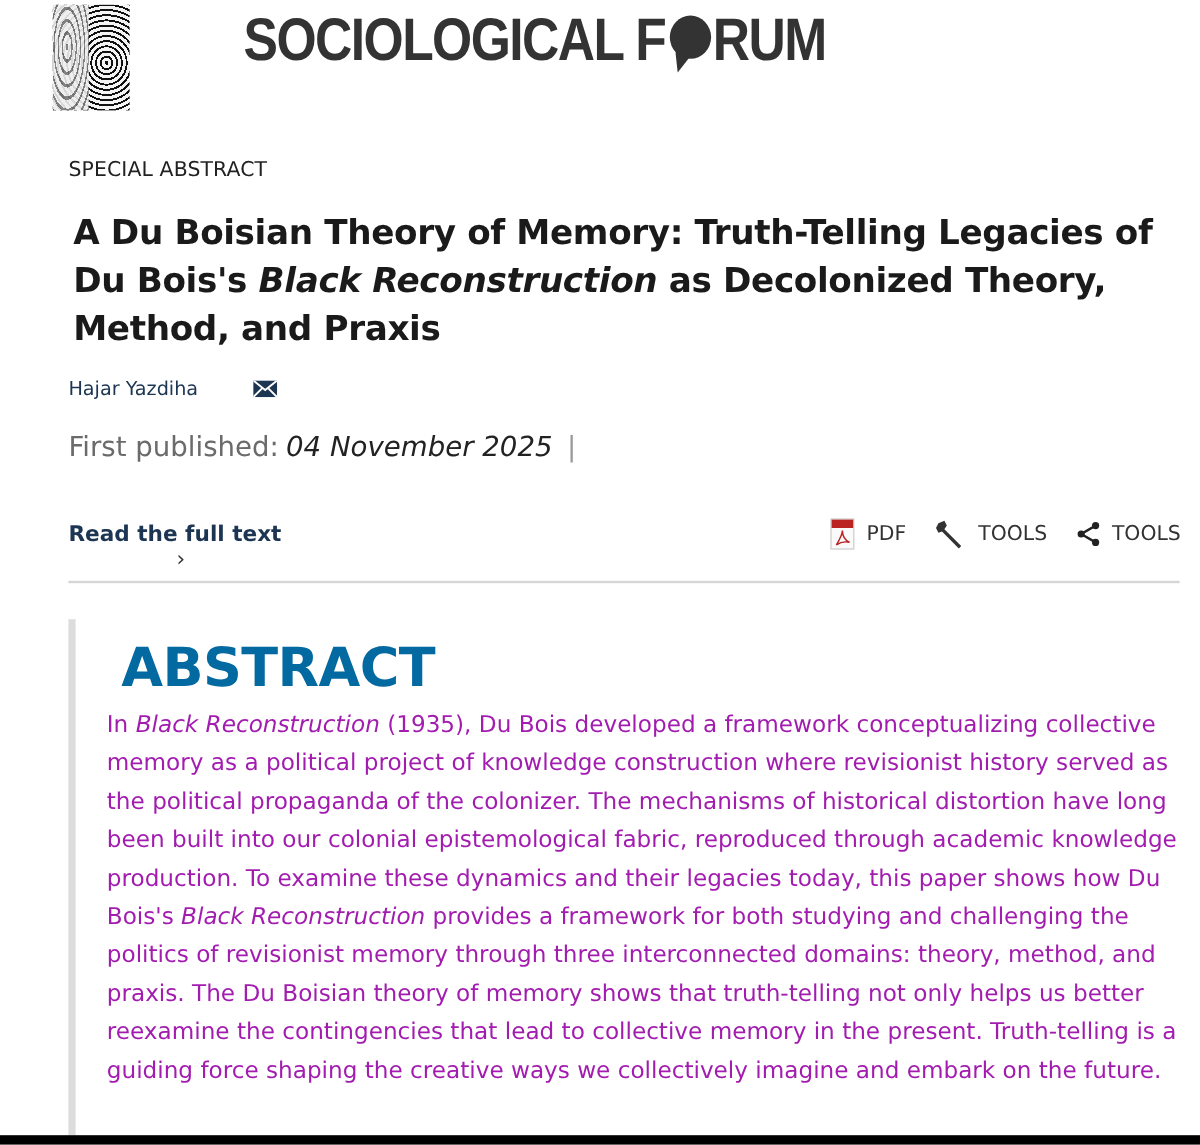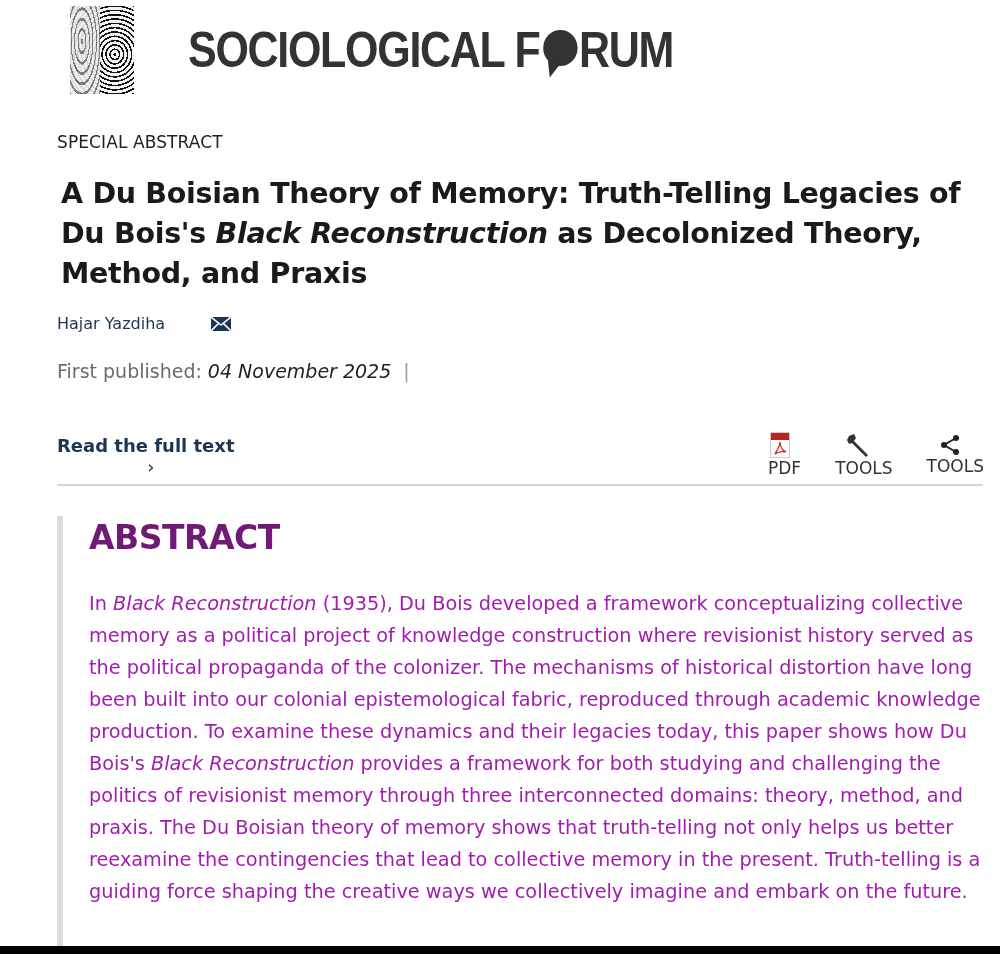--- a/index.html
+++ b/index.html
@@ -1,21 +1,21 @@
 <!DOCTYPE html>
 <html><head>
   <meta charset="utf-8">
   <style>
     html, body { margin: 0; padding: 0; }
     body {
       width: 1000px; height: 954px; overflow: hidden; background: #ffffff;
       font-family: "DejaVu Sans", "Liberation Sans", sans-serif; color: #1f1f1f;
       position: relative;
     }
-    .logo { position: absolute; left: 70px; top: 4px; height: 92px; display: flex; align-items: center; }
+    .logo { position: absolute; left: 44px; top: 4px; height: 92px; display: flex; align-items: flex-start; gap: 41px; }
     .fingerprint {
       width: 64px; height: 88px; position: relative; overflow: hidden;
       background: repeating-radial-gradient(ellipse at 70% 55%, #111 0 1.5px, #f4f4f4 1.5px 4px);
     }
     .fingerprint::before {
       content: ""; position: absolute; left: 0; top: 0; width: 30px; height: 100%;
       background: repeating-radial-gradient(ellipse at 40% 40%, #777 0 1px, #eee 1px 3.5px);
       opacity: .9;
     }
     .logo-text {
@@ -33,35 +33,35 @@
       transform: rotate(10deg);
     }
     .section-label { position: absolute; left: 57px; top: 132px; font-size: 17px; color: #222; letter-spacing: 0.1px; }
     .title {
       position: absolute; left: 57px; top: 170px; width: 940px; margin: 4px;
       font-size: 28.5px; line-height: 40px; font-weight: 700; color: #1a1a1a; letter-spacing: -0.3px;
     }
     .title em { font-style: italic; }
     .author { position: absolute; left: 57px; top: 314px; font-size: 16px; color: #1c3553; display: flex; align-items: center; gap: 43px; }
     .mail-icon { display: inline-block; margin-left: 3px; width: 20px; height: 14px; }
-    .publine { position: absolute; left: 57px; top: 360px; font-size: 19px; display: flex; align-items: center; white-space: nowrap; }
+    .publine { position: absolute; left: 57px; top: 360px; font-size: 23px; display: flex; align-items: center; white-space: nowrap; }
     .pub-label { color: #6b6b6b; }
     .pub-date { color: #222; margin-left: 6px; font-style: italic; }
     .sep { color: #9a9a9a; margin: 0 12px; }
     .doi { color: #1c3553; font-weight: 700; text-decoration: none; }
     .read-full { position: absolute; left: 57px; top: 435px; font-size: 18px; font-weight: 700; color: #1c3553; display: flex; align-items: center; flex-direction: column; }
     .chev { margin-left: 10px; font-weight: 400; font-size: 18px; color: #333; }
     .toolbar { position: absolute; right: 16px; top: 432px; display: flex; align-items: center; }
-    .tool { display: flex; align-items: center; margin-left: 24px; color: #333; font-size: 17px; flex-direction: column; }
+    .tool { display: flex; align-items: center; margin-left: 24px; color: #333; font-size: 17px; }
     .tool .lbl { margin-left: 10px; }
     .pdf-icon { width: 18px; height: 24px; position: relative; border: 1px solid #ccc; background: #fafafa; }
     .pdf-icon .band { position: absolute; left: 0; top: 0; right: 0; height: 7px; background: #b22; }
     .divider { position: absolute; left: 57px; top: 484px; width: 926px; height: 2px; background: #d6d6d6; }
     .abstract { position: absolute; left: 57px; top: 516px; width: 943px; height: 430px; border-left: 6px solid #dcdcdc; }
-    .abstract h2 { margin: 0; position: absolute; left: 26px; top: 2px; font-size: 33px; font-weight: 700; color: #701a75; letter-spacing: -0.5px; }
+    .abstract h2 { margin: 12px; position: absolute; left: 26px; top: 2px; font-size: 45px; font-weight: 700; color: #0369a1; letter-spacing: -0.5px; }
     .abstract-body {
       position: absolute; left: 26px; top: 72px; width: 905px; margin: 0;
       font-size: 19.3px; line-height: 32px; color: #a21caf;
     }
     .abstract-body em { font-style: italic; }
     .bottom-bar { position: absolute; left: 0; top: 946px; width: 1000px; height: 8px; background: #000; }
   </style>
 </head>
 <body>
 

